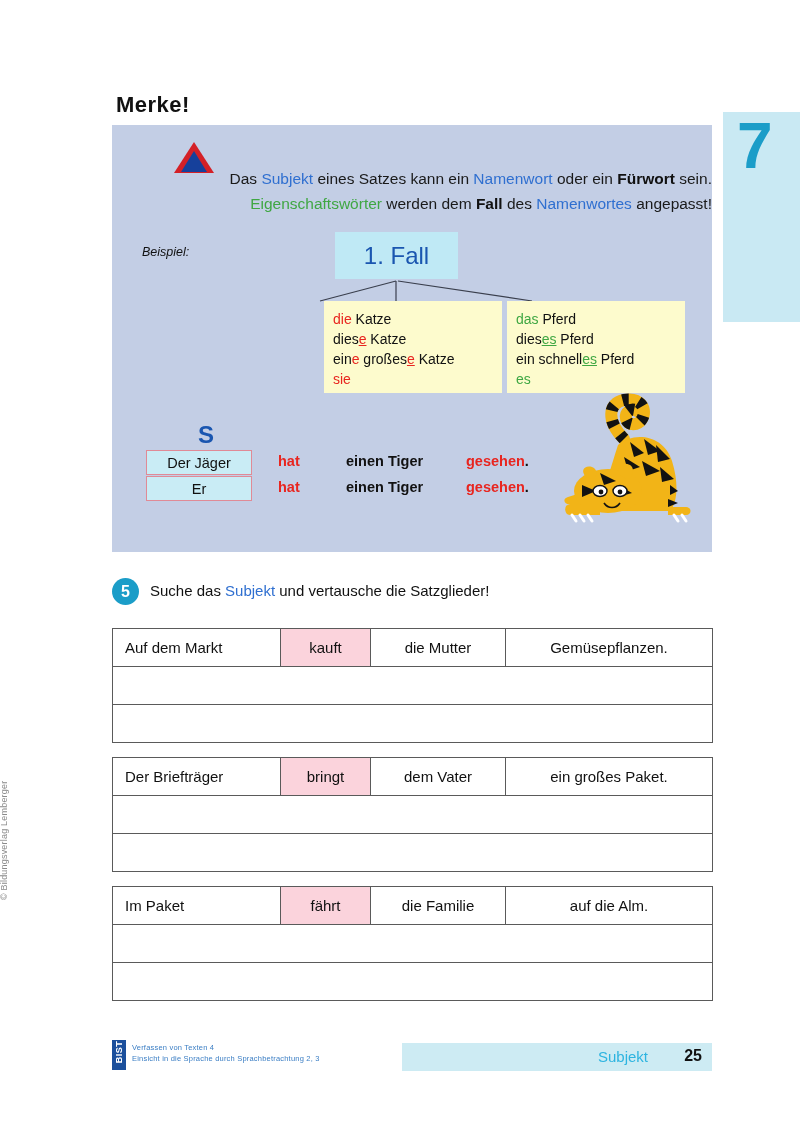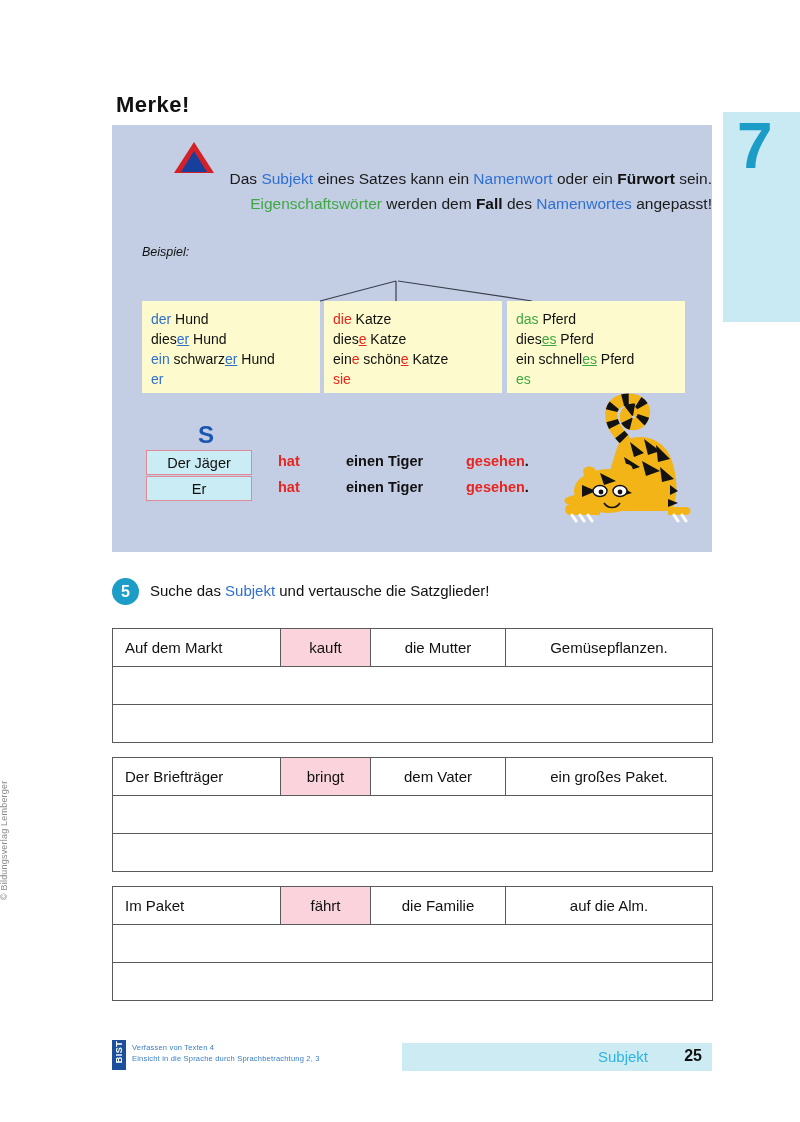--- a/index.html
+++ b/index.html
@@ -356,31 +356,28 @@
   <div class="rule-line l2"><span class="c-green">Eigenschaftswörter</span><span> werden dem </span><span class="c-bold">Fall</span><span> des </span><span class="c-blue">Namenwortes</span><span> angepasst!</span></div>
 
   <div class="beispiel">Beispiel:</div>
 
   <svg class="connectors">
     <line x1="284" y1="156" x2="208" y2="176" stroke="#3a3f4d" stroke-width="1.2"></line>
     <line x1="284" y1="156" x2="284" y2="176" stroke="#3a3f4d" stroke-width="1.2"></line>
     <line x1="286" y1="156" x2="420" y2="176" stroke="#3a3f4d" stroke-width="1.2"></line>
   </svg>
 
-
-  <div class="wbox b1">
-      <div class="row"><span style="color: rgb(47, 111, 208);">der</span><span> Hund</span></div>
-      <div class="row"><span>dies</span><span class="u" style="color: rgb(47, 111, 208);">er</span><span> Hund</span></div>
-      <div class="row"><span style="color: rgb(47, 111, 208);">ein</span><span> schwarz</span><span class="u" style="color: rgb(47, 111, 208);">er</span><span> Hund</span></div>
-      <div class="row"><span style="color: rgb(47, 111, 208);">er</span></div>
-    </div>
+  <div class="fall-box">
+    <span>1. Fall</span>
+  </div>
+
   <div class="wbox b2">
       <div class="row"><span style="color: rgb(232, 37, 31);">die</span><span> Katze</span></div>
       <div class="row"><span>dies</span><span class="u" style="color: rgb(232, 37, 31);">e</span><span> Katze</span></div>
-      <div class="row"><span>ein</span><span style="color: rgb(232, 37, 31);">e</span><span> schön</span><span class="u" style="color: rgb(232, 37, 31);">e</span><span> Katze</span></div>
+      <div class="row"><span>ein</span><span style="color: rgb(232, 37, 31);">e</span><span> großes</span><span class="u" style="color: rgb(232, 37, 31);">e</span><span> Katze</span></div>
       <div class="row"><span style="color: rgb(232, 37, 31);">sie</span></div>
     </div>
   <div class="wbox b3">
       <div class="row"><span style="color: rgb(63, 167, 67);">das</span><span> Pferd</span></div>
       <div class="row"><span>dies</span><span class="u" style="color: rgb(63, 167, 67);">es</span><span> Pferd</span></div>
       <div class="row"><span>ein</span><span> schnell</span><span class="u" style="color: rgb(63, 167, 67);">es</span><span> Pferd</span></div>
       <div class="row"><span style="color: rgb(63, 167, 67);">es</span></div>
     </div>
 
   <div class="s-label">S</div>

